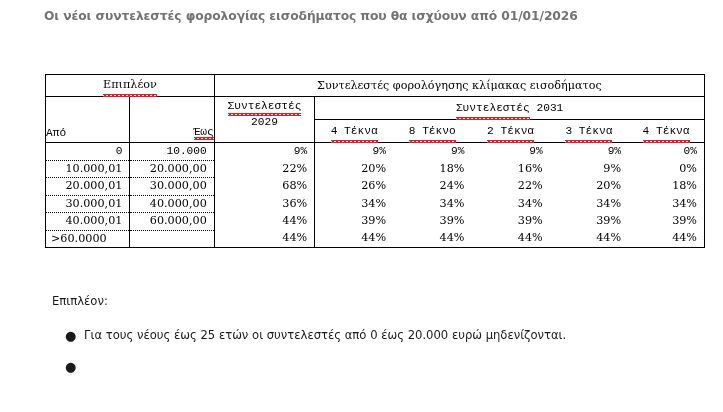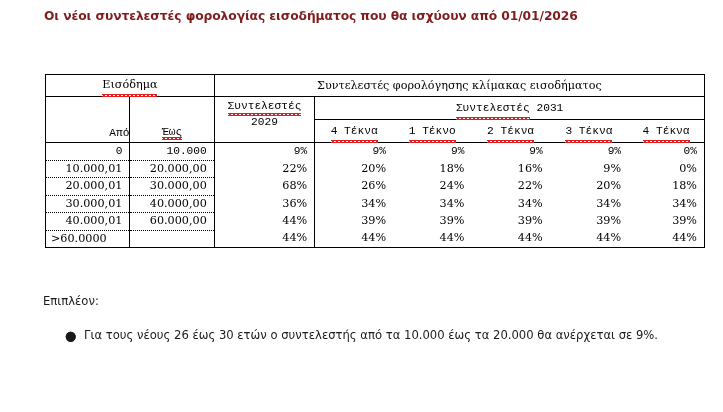--- a/index.html
+++ b/index.html
@@ -19,21 +19,21 @@
   
   .doc-title {
     position: absolute;
     left: 44px;
     top: 9px;
     font-family: "DejaVu Sans", sans-serif;
     font-size: 12.3px;
     font-weight: bold;
     letter-spacing: -0.1px;
     white-space: nowrap;
-    color: #7f1d1d;
+    color: #737373;
   }
 
   
   .tbl-wrap {
     position: absolute;
     left: 45px;
     top: 74px;
     width: 660px;
   }
   table.tax {
@@ -106,21 +106,21 @@
   .notes {
     position: absolute;
     left: 40px;
     top: 293px;
     width: 640px;
     font-family: "DejaVu Sans", sans-serif;
     font-size: 11.6px;
     color: #1a1a1a;
   }
   .notes-lead {
-    margin: 0 0 16px 3px;
+    margin: 0 0 16px 12px;
     line-height: 16px;
   }
   ul.bullets {
     list-style: none;
     margin: 0;
     padding: 0;
   }
   ul.bullets li {
     position: relative;
     padding-left: 44px;
@@ -149,49 +149,49 @@
       <col style="width:78px">
       <col style="width:78px">
       <col style="width:78px">
       <col style="width:78px">
       <col style="width:76px">
     </colgroup>
 
     <tbody>
         <tr>
       <td class="hdr-cell br" colspan="2">
-        <span class="sq">Εισόδημα</span>
+        <span class="sq">Επιπλέον</span>
       </td>
       <td class="hdr-cell" colspan="6">
         <span>Συντελεστές φορολόγησης κλίμακας εισοδήματος</span>
       </td>
     </tr>
 
     <tr>
-      <td class="bt br" rowspan="2" style="height:42px;vertical-align:bottom;text-align:right;padding-bottom:3px !important;margin-top:35px;">
+      <td class="bt br" rowspan="2" style="height:42px;vertical-align:bottom;text-align:left;padding-bottom:3px !important;margin-top:35px;">
         <span>Από</span>
       </td>
-      <td class="bt br" rowspan="2" style="height:42px;vertical-align:bottom;text-align:center;padding-bottom:3px !important;">
+      <td class="bt br" rowspan="2" style="height:42px;vertical-align:bottom;text-align:right;padding-bottom:3px !important;">
         <span class="sq">Έως</span>
       </td>
       <td class="bt br" rowspan="2" style="height:42px;vertical-align:top;text-align:center;padding-top:2px !important;line-height:15px;">
         <span class="sq">Συντελεστές</span><br>
         <span>2029</span>
       </td>
       <td class="hdr-cell bt" colspan="5">
         <span class="sq">Συντελεστές</span><span> 2031</span>
       </td>
     </tr>
 
     <tr>
       <td class="hdr-cell bt">
         <span class="sq">4 Τέκνα</span>
       </td>
       <td class="hdr-cell bt">
-        <span class="sq">1 Τέκνο</span>
+        <span class="sq">8 Τέκνο</span>
       </td>
       <td class="hdr-cell bt">
         <span class="sq">2 Τέκνα</span>
       </td>
       <td class="hdr-cell bt">
         <span class="sq">3 Τέκνα</span>
       </td>
       <td class="hdr-cell bt">
         <span class="sq">4 Τέκνα</span>
       </td>
@@ -264,19 +264,19 @@
     </tr>
   </tbody>
     </table>
 </div>
 
 <div class="notes">
   <p class="notes-lead">Επιπλέον:</p>
   <ul class="bullets">
     <li>
       <span class="bullet-dot">●</span>
+      <span>Για τους νέους έως 25 ετών οι συντελεστές από 0 έως 20.000 ευρώ μηδενίζονται.</span>
     </li>
     <li>
       <span class="bullet-dot">●</span>
-      <span>Για τους νέους 26 έως 30 ετών ο συντελεστής από τα 10.000 έως τα 20.000 θα ανέρχεται σε 9%.</span>
     </li>
   </ul>
 </div>
 
 </body></html>

